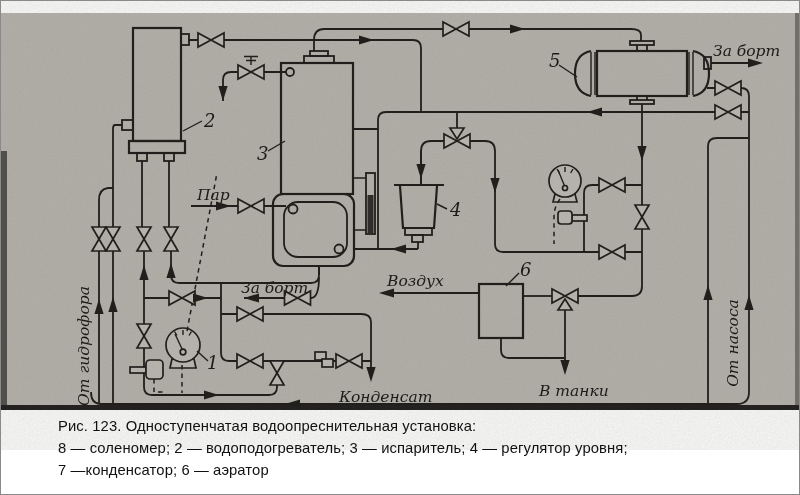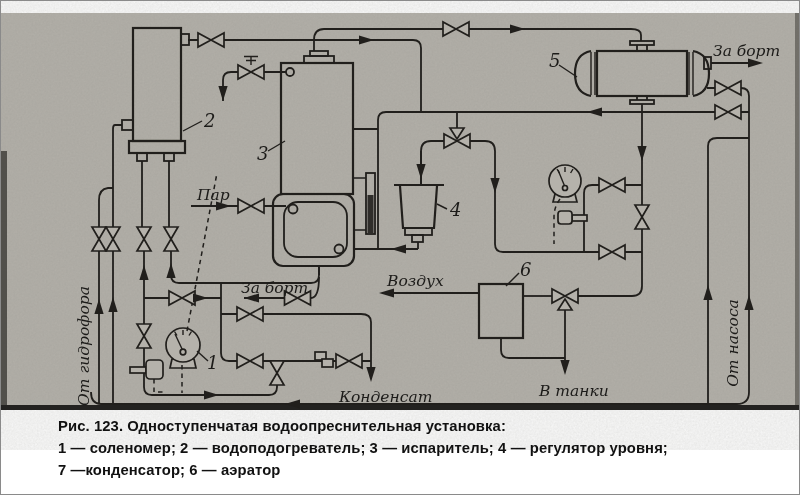--- a/index.html
+++ b/index.html
@@ -8,21 +8,21 @@
     background:#ffffff;border:1px solid #8a8a8a;overflow:hidden;
     font-family:"Liberation Sans",sans-serif;
   }
   .paper-panel{
     position:absolute;left:0;top:12px;width:798px;height:397px;
     background:#b5b2ab;
   }
   .caption{
     position:absolute;left:57px;top:414px;width:720px;
     color:#111;font-family:"Liberation Sans",sans-serif;
-    font-size:14.8px;font-weight:700;line-height:22px;letter-spacing:0.1px;
+    font-size:14.8px;font-weight:400;line-height:22px;letter-spacing:0.1px;
   }
   .caption div{white-space:nowrap;}
   svg{position:absolute;left:0;top:0;}
   .pipe{stroke:#211f1c;stroke-width:1.8;fill:none;}
   .vessel{stroke:#211f1c;stroke-width:2.2;fill:none;}
   .thin{stroke:#211f1c;stroke-width:1.4;fill:none;}
   .dash{stroke:#211f1c;stroke-width:1.5;fill:none;stroke-dasharray:4.5 4;}
   .fillink{fill:#211f1c;stroke:none;}
   .mask{fill:#b5b2ab;stroke:#211f1c;stroke-width:1.7;}
   .lbl{fill:#1c1b19;font-family:"DejaVu Serif",serif;font-style:italic;font-size:15.5px;}
@@ -295,17 +295,17 @@
     <text class="num" x="206" y="368">1</text>
     <text class="num" x="203" y="126">2</text>
     <text class="num" x="256" y="159">3</text>
     <text class="num" x="449" y="215">4</text>
     <text class="num" x="548" y="66">5</text>
     <text class="num" x="519" y="275">6</text>
   </svg>
 
   <div class="caption">
     <div>Рис. 123. Одноступенчатая водоопреснительная установка:</div>
-    <div>1 — соленомер; 2 — водоподогреватель; 3 — испаритель; 4 — регулятор уровня;</div>
+    <div>8 — соленомер; 2 — водоподогреватель; 3 — испаритель; 4 — регулятор уровня;</div>
     <div>7 —конденсатор; 6 — аэратор</div>
   </div>
 
 </div>
 
 </body></html>

